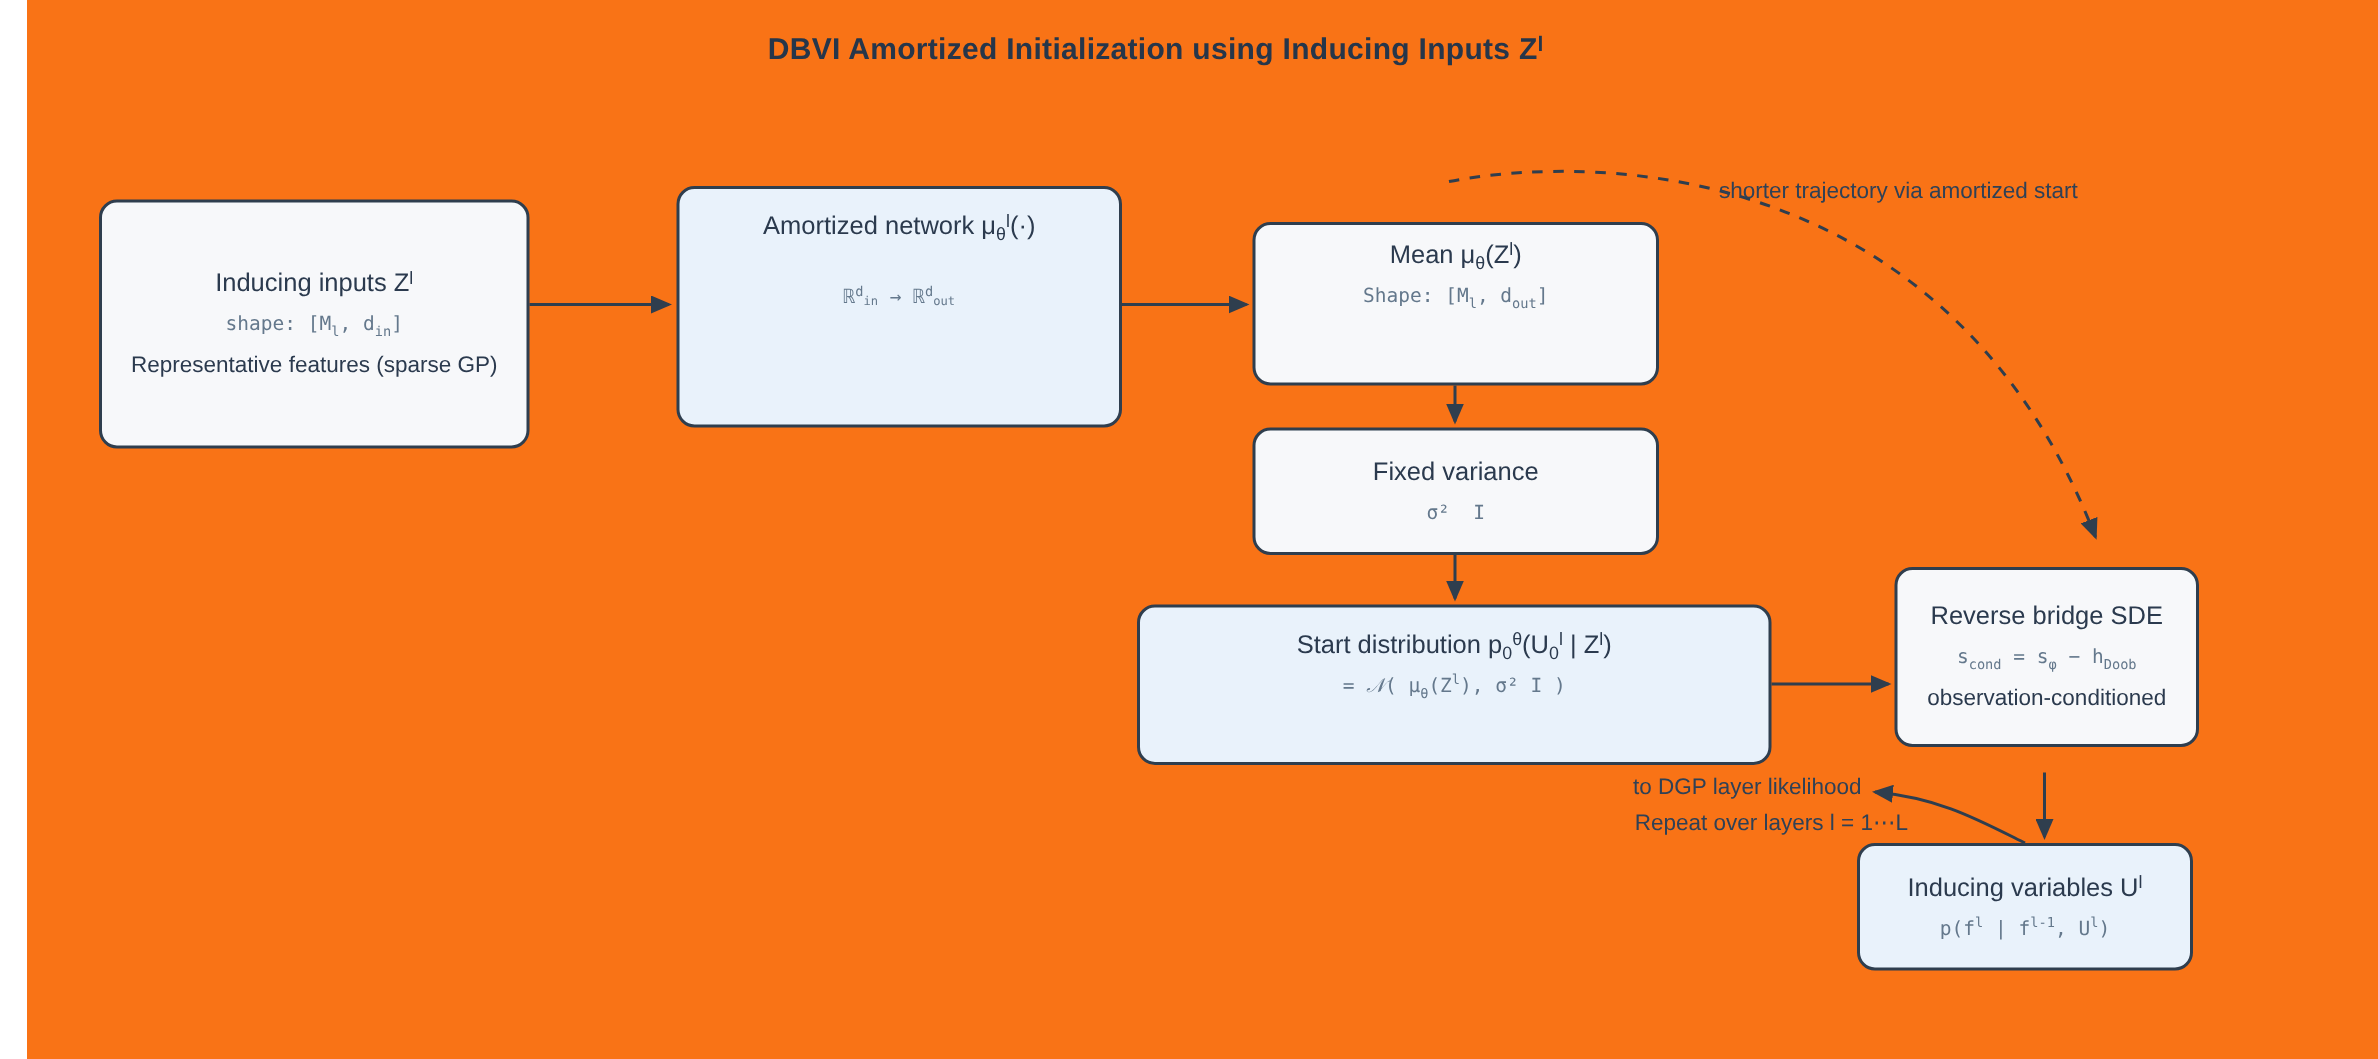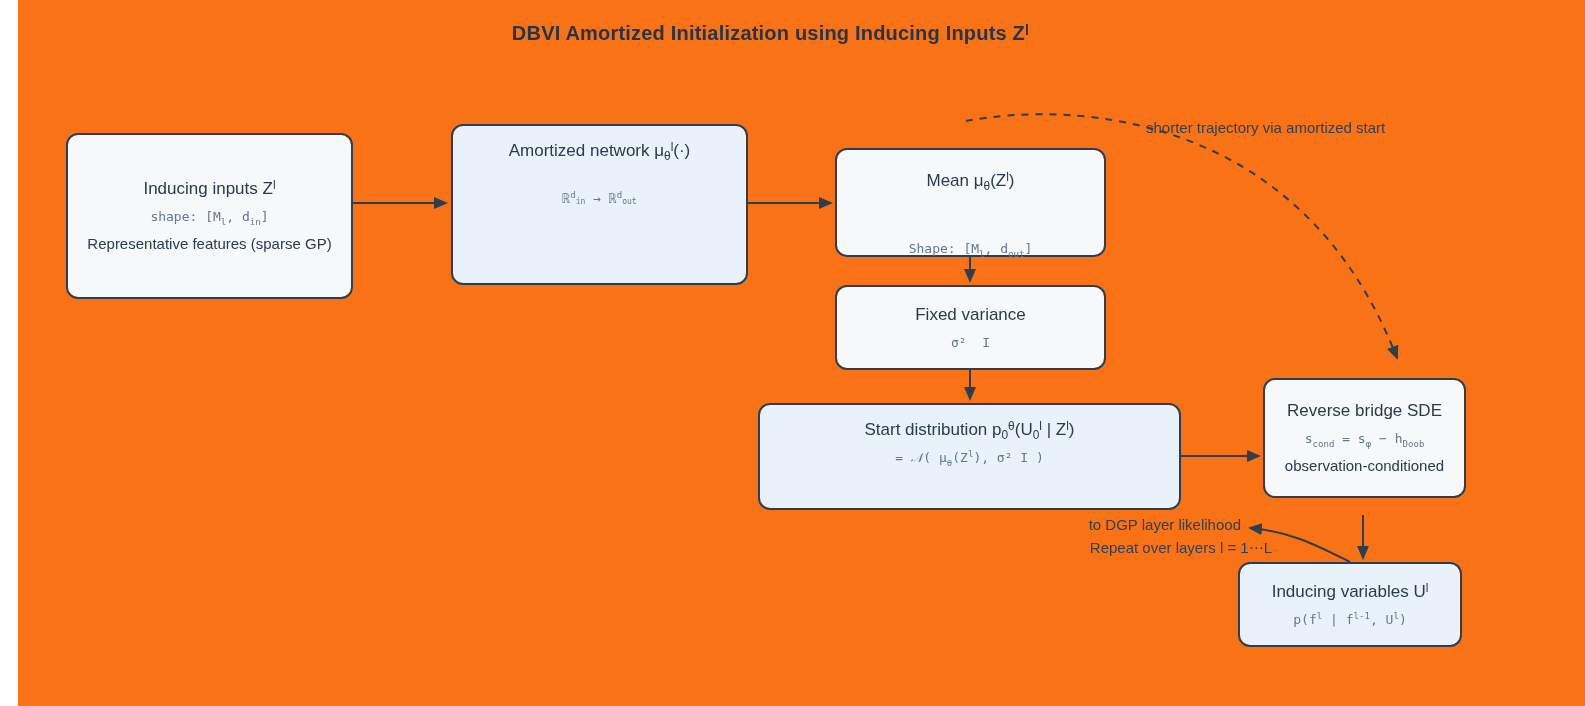--- a/index.html
+++ b/index.html
@@ -11,21 +11,21 @@
     position:absolute;top:22px;left:0;width:1505px;text-align:center;
     font-size:20px;font-weight:bold;color:#26364a;letter-spacing:.2px;
   }
   #arrows{position:absolute;top:0;left:0;pointer-events:none;}
   .box{
     position:absolute;box-sizing:border-box;border:2px solid #2f3e4e;border-radius:12px;
     display:flex;flex-direction:column;align-items:center;justify-content:center;
     text-align:center;
   }
   .box.top{justify-content:flex-start;padding-top:10px;}
-  .box.top12{justify-content:flex-start;padding-top:16px;gap:40px;}
+  .box.top12{justify-content:flex-start;padding-top:5px;}
   .kind-blue{background:#e9f2fb;}
   .kind-gray{background:#f7f8fa;}
   .line{margin:2px 0;white-space:pre;}
   .line.heading{font-size:17px;line-height:26px;color:#2b3a4e;}
   .line.mono{
     font-family:"DejaVu Sans Mono","Liberation Mono",monospace;
     font-size:13px;line-height:22px;color:#64788c;
   }
   .line.text{font-size:15px;line-height:24px;color:#2b3a4e;}
   .seg-sup{font-size:70%;vertical-align:5px;line-height:0;}

